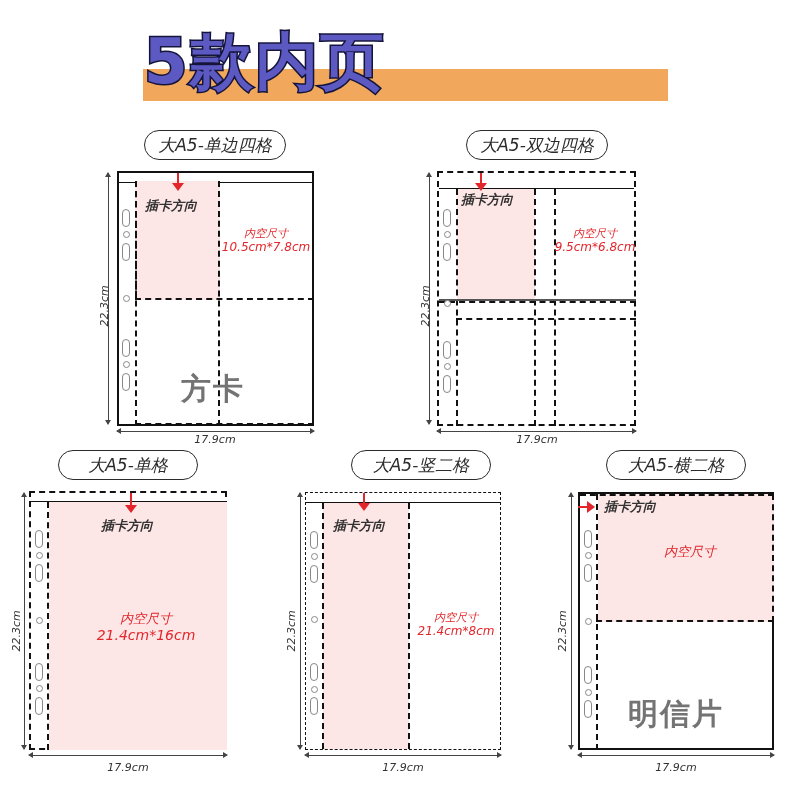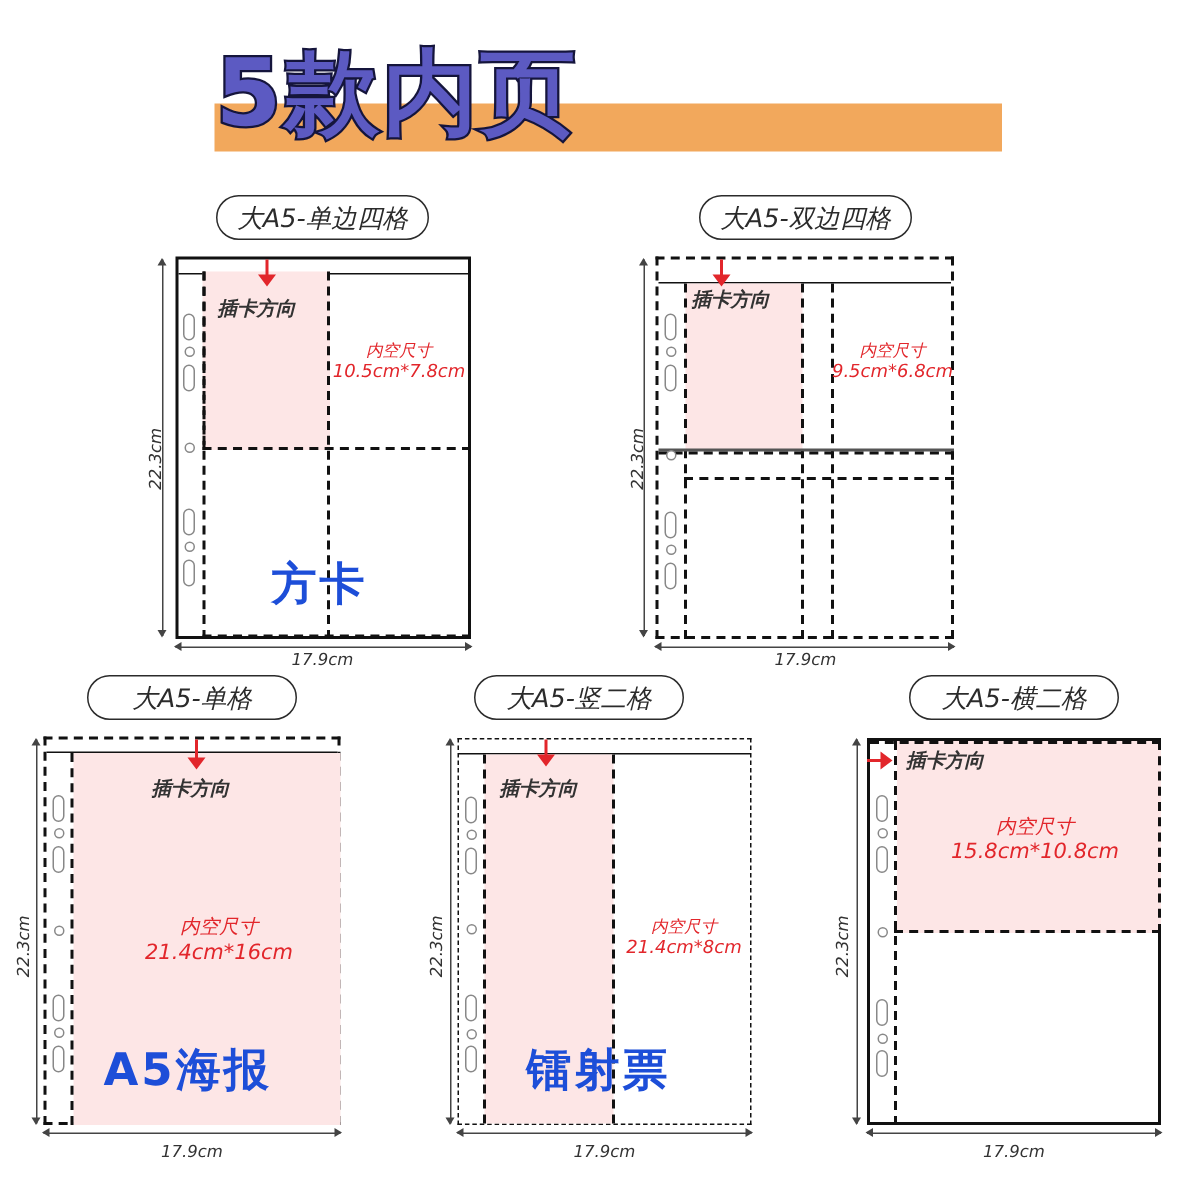--- a/index.html
+++ b/index.html
@@ -51,21 +51,21 @@
     content: ""; position: absolute; right: -7px; top: -5px;
     border-top: 6px solid transparent; border-bottom: 6px solid transparent; border-left: 8px solid #e2262b;
   }
 
   .insert-label { position: absolute; font-size: 13px; font-style: italic; font-weight: bold; color: #333; white-space: nowrap; }
   .size-label { position: absolute; text-align: center; color: #e2262b; font-style: italic; white-space: nowrap; }
   .size-label .t { display: block; font-size: 11px; line-height: 13px; }
   .size-label .v { display: block; font-size: 12px; line-height: 14px; }
   .size-label.big .t { font-size: 13px; line-height: 16px; }
   .size-label.big .v { font-size: 14px; line-height: 17px; }
-  .type-label { position: absolute; color: #1d4ed8; font-weight: 900; font-size: 30px; white-space: nowrap; letter-spacing: 2px; }
+  .type-label { position: absolute; color: #737373; font-weight: 900; font-size: 30px; white-space: nowrap; letter-spacing: 2px; }
 
   
   .dim-v { position: absolute; width: 1px; background: #444; }
   .dim-v::before, .dim-v::after { content: ""; position: absolute; left: -3px; border-left: 3.5px solid transparent; border-right: 3.5px solid transparent; }
   .dim-v::before { top: -1px; border-bottom: 5px solid #444; }
   .dim-v::after { bottom: -1px; border-top: 5px solid #444; }
   .dim-h { position: absolute; height: 1px; background: #444; }
   .dim-h::before, .dim-h::after { content: ""; position: absolute; top: -3px; border-top: 3.5px solid transparent; border-bottom: 3.5px solid transparent; }
   .dim-h::before { left: -1px; border-right: 5px solid #444; }
   .dim-h::after { right: -1px; border-left: 5px solid #444; }
@@ -156,49 +156,47 @@
     <div class="hole-c" style="left:4.5px;top:124px;"></div>
     <div class="hole-o" style="left:4px;top:170px;"></div>
     <div class="hole-c" style="left:4.5px;top:192px;"></div>
     <div class="hole-o" style="left:4px;top:204px;"></div>
     <div class="arrow-down" style="left:99px;top:0px;height:14px;"></div>
     <div class="insert-label" style="left:70px;top:24px;">插卡方向</div>
     <div class="size-label big" style="left:40px;top:118px;width:150px;">
       <span class="t">内空尺寸</span>
       <span class="v">21.4cm*16cm</span>
     </div>
-    <div class="type-label" style="left:38px;top:200px;">A5海报</div>
   </div>
   <div class="dim-h" style="left:29px;top:755px;width:198px;"></div>
   <div class="dim-text-h" style="left:93px;top:761px;width:70px;">17.9cm</div>
 </div>
 
 <div>
-  <div class="pill" style="left:316px;top:450px;width:140px;">大A5-竖二格</div>
+  <div class="pill" style="left:351px;top:450px;width:140px;">大A5-竖二格</div>
   <div class="dim-v" style="left:300px;top:493px;height:256px;"></div>
   <div class="dim-text-v" style="left:261px;top:615px;width:60px;">22.3cm</div>
   <div class="sheet" style="left:305px;top:492px;width:196px;height:258px;border:1.5px dashed #111;">
     <div class="top-strip" style="height:10px;"></div>
     <div class="pink" style="position:absolute;left:17px;top:10px;width:86px;height:246px;"></div>
     <div class="vline" style="left:16px;top:10px;height:246px;"></div>
     <div class="vline" style="left:102px;top:10px;height:246px;"></div>
     <div class="hole-o" style="left:4px;top:38px;"></div>
     <div class="hole-c" style="left:4.5px;top:60px;"></div>
     <div class="hole-o" style="left:4px;top:72px;"></div>
     <div class="hole-c" style="left:4.5px;top:123px;"></div>
     <div class="hole-o" style="left:4px;top:170px;"></div>
     <div class="hole-c" style="left:4.5px;top:193px;"></div>
     <div class="hole-o" style="left:4px;top:204px;"></div>
     <div class="arrow-down" style="left:57px;top:0px;height:12px;"></div>
     <div class="insert-label" style="left:27px;top:24px;">插卡方向</div>
     <div class="size-label" style="left:104px;top:118px;width:92px;">
       <span class="t">内空尺寸</span>
       <span class="v">21.4cm*8cm</span>
     </div>
-    <div class="type-label" style="left:45px;top:200px;">镭射票</div>
   </div>
   <div class="dim-h" style="left:305px;top:755px;width:196px;"></div>
   <div class="dim-text-h" style="left:368px;top:761px;width:70px;">17.9cm</div>
 </div>
 
 <div>
   <div class="pill" style="left:606px;top:450px;width:140px;">大A5-横二格</div>
   <div class="dim-v" style="left:571px;top:493px;height:256px;"></div>
   <div class="dim-text-v" style="left:532px;top:615px;width:60px;">22.3cm</div>
   <div class="sheet" style="left:578px;top:492px;width:196px;height:258px;">
@@ -211,18 +209,18 @@
     <div class="hole-c" style="left:4.5px;top:58px;"></div>
     <div class="hole-o" style="left:4px;top:70px;"></div>
     <div class="hole-c" style="left:4.5px;top:124px;"></div>
     <div class="hole-o" style="left:4px;top:172px;"></div>
     <div class="hole-c" style="left:4.5px;top:195px;"></div>
     <div class="hole-o" style="left:4px;top:206px;"></div>
     <div class="arrow-right" style="left:-2px;top:12px;width:10px;"></div>
     <div class="insert-label" style="left:24px;top:4px;">插卡方向</div>
     <div class="size-label big" style="left:30px;top:50px;width:160px;">
       <span class="t">内空尺寸</span>
-      <span class="v">15.8cm*10.8cm</span>
-    </div>
+    </div>
+    <div class="type-label" style="left:48px;top:200px;">明信片</div>
   </div>
   <div class="dim-h" style="left:578px;top:755px;width:196px;"></div>
   <div class="dim-text-h" style="left:641px;top:761px;width:70px;">17.9cm</div>
 </div>
 
 </body></html>

